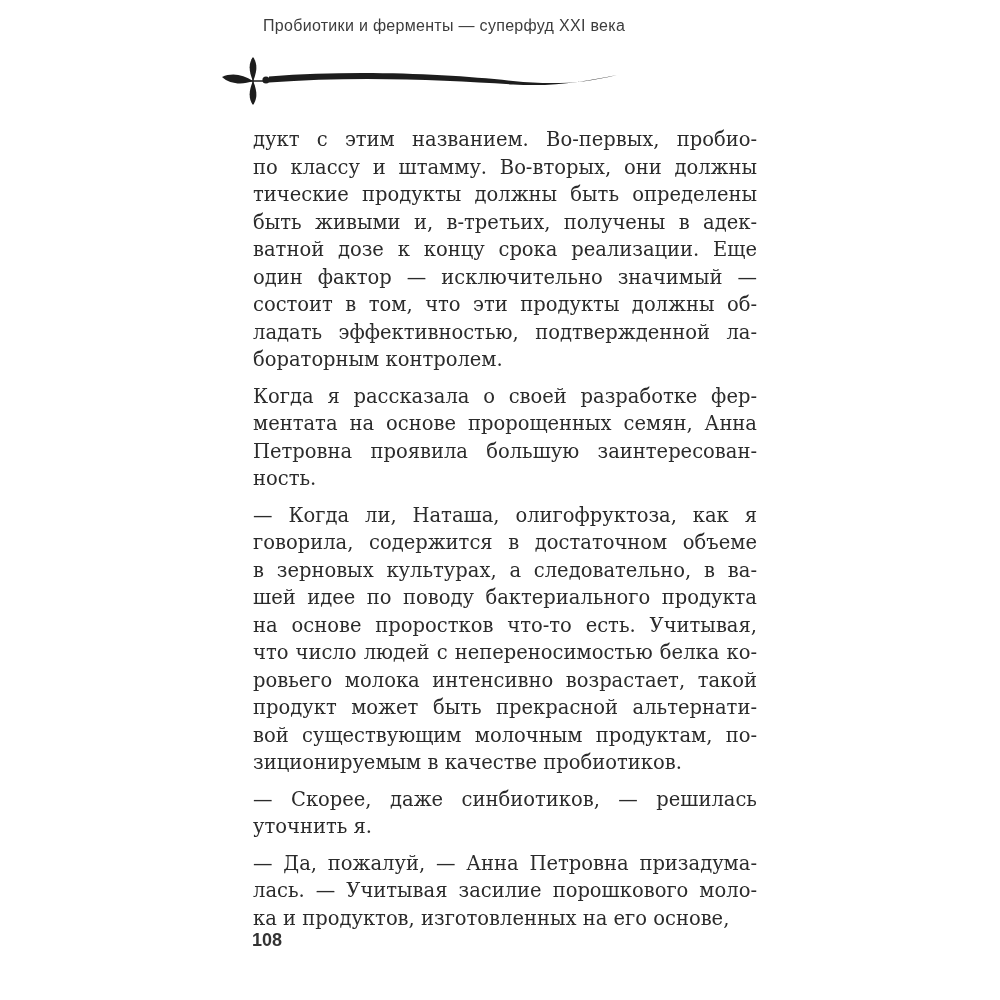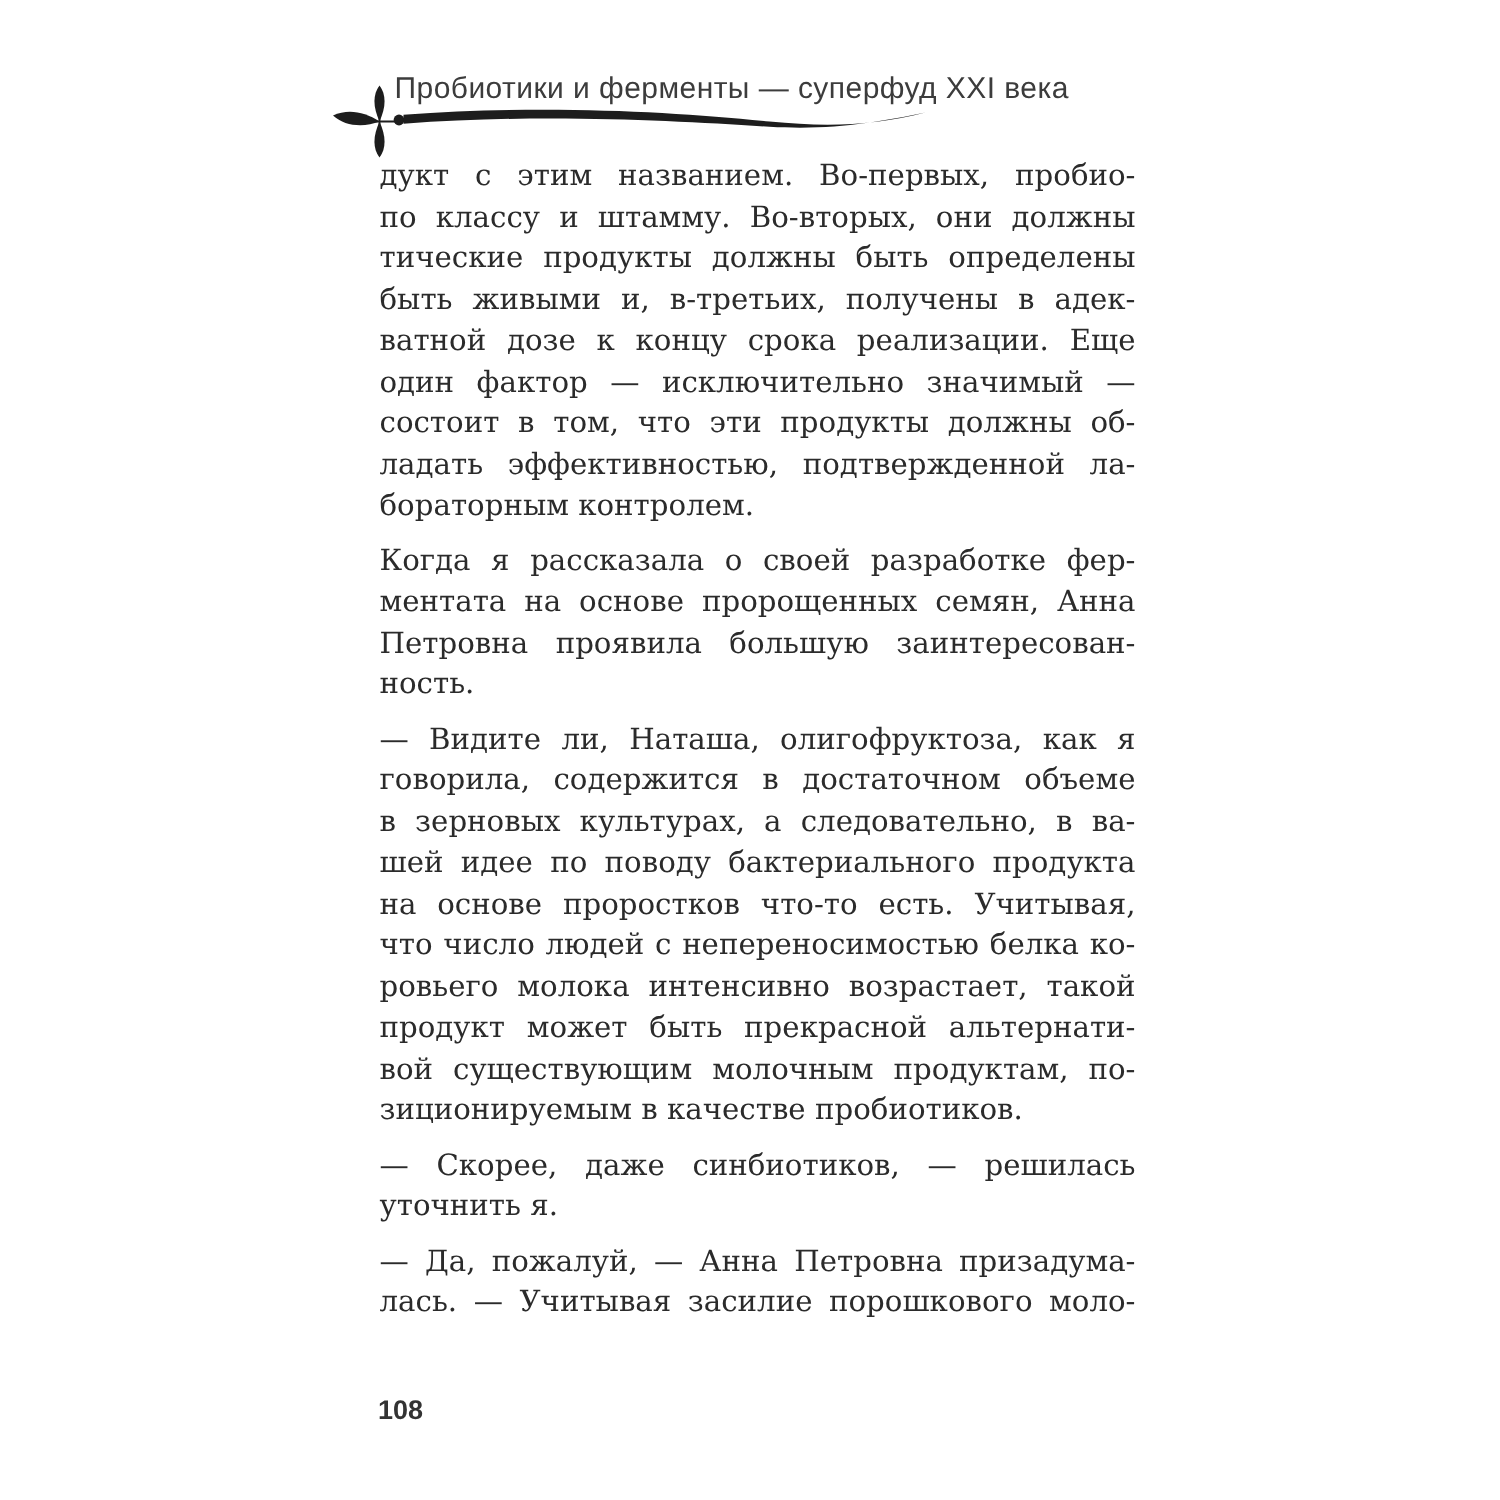--- a/index.html
+++ b/index.html
@@ -10,36 +10,36 @@
     position: relative;
     overflow: hidden;
   }
   .page {
     position: absolute; left: 0; top: 0;
     width: 1000px; height: 1000px;
     background: #ffffff;
   }
   .running-header {
     position: absolute;
-    left: 263px; top: 48px;
+    left: 263px; top: 17px;
     width: 420px;
     font-family: "Liberation Sans", sans-serif;
-    font-size: 20px;
+    font-size: 16px;
     letter-spacing: 0.3px;
     color: #3c3c3c;
     white-space: nowrap;
   }
   .ornament {
     position: absolute;
     left: 221px; top: 54px;
     width: 400px; height: 54px;
   }
   .body-text {
     position: absolute;
-    left: 253px; top: 103px;
+    left: 253px; top: 126px;
     width: 504px;
     font-size: 19.5px;
     line-height: 27.5px;
     color: #2b2b2b;
   }
   .para { margin: 0 0 9px 0; }
   .para:last-child { margin-bottom: 16px; }
   .line {
     text-align: justify;
     white-space: normal;
@@ -98,36 +98,37 @@
         <div class="line just">ладать эффективностью, подтвержденной ла-</div>
         <div class="line">бораторным контролем.</div>
       </div>
       <div class="para">
         <div class="line just">Когда я рассказала о своей разработке фер-</div>
         <div class="line just">ментата на основе пророщенных семян, Анна</div>
         <div class="line just">Петровна проявила большую заинтересован-</div>
         <div class="line">ность.</div>
       </div>
       <div class="para">
-        <div class="line just">— Видите ли, Наташа, олигофруктоза, как я</div>
+        <div class="line just">— Когда ли, Наташа, олигофруктоза, как я</div>
         <div class="line just">говорила, содержится в достаточном объеме</div>
         <div class="line just">в зерновых культурах, а следовательно, в ва-</div>
         <div class="line just">шей идее по поводу бактериального продукта</div>
         <div class="line just">на основе проростков что-то есть. Учитывая,</div>
         <div class="line just">что число людей с непереносимостью белка ко-</div>
         <div class="line just">ровьего молока интенсивно возрастает, такой</div>
         <div class="line just">продукт может быть прекрасной альтернати-</div>
         <div class="line just">вой существующим молочным продуктам, по-</div>
         <div class="line">зиционируемым в качестве пробиотиков.</div>
       </div>
       <div class="para">
         <div class="line just">— Скорее, даже синбиотиков, — решилась</div>
         <div class="line">уточнить я.</div>
       </div>
       <div class="para">
         <div class="line just">— Да, пожалуй, — Анна Петровна призадума-</div>
         <div class="line just">лась. — Учитывая засилие порошкового моло-</div>
+        <div class="line">ка и продуктов, изготовленных на его основе,</div>
       </div>
     </div>
 
   <div class="page-number">108</div>
 
 </div>
 
 </body></html>

